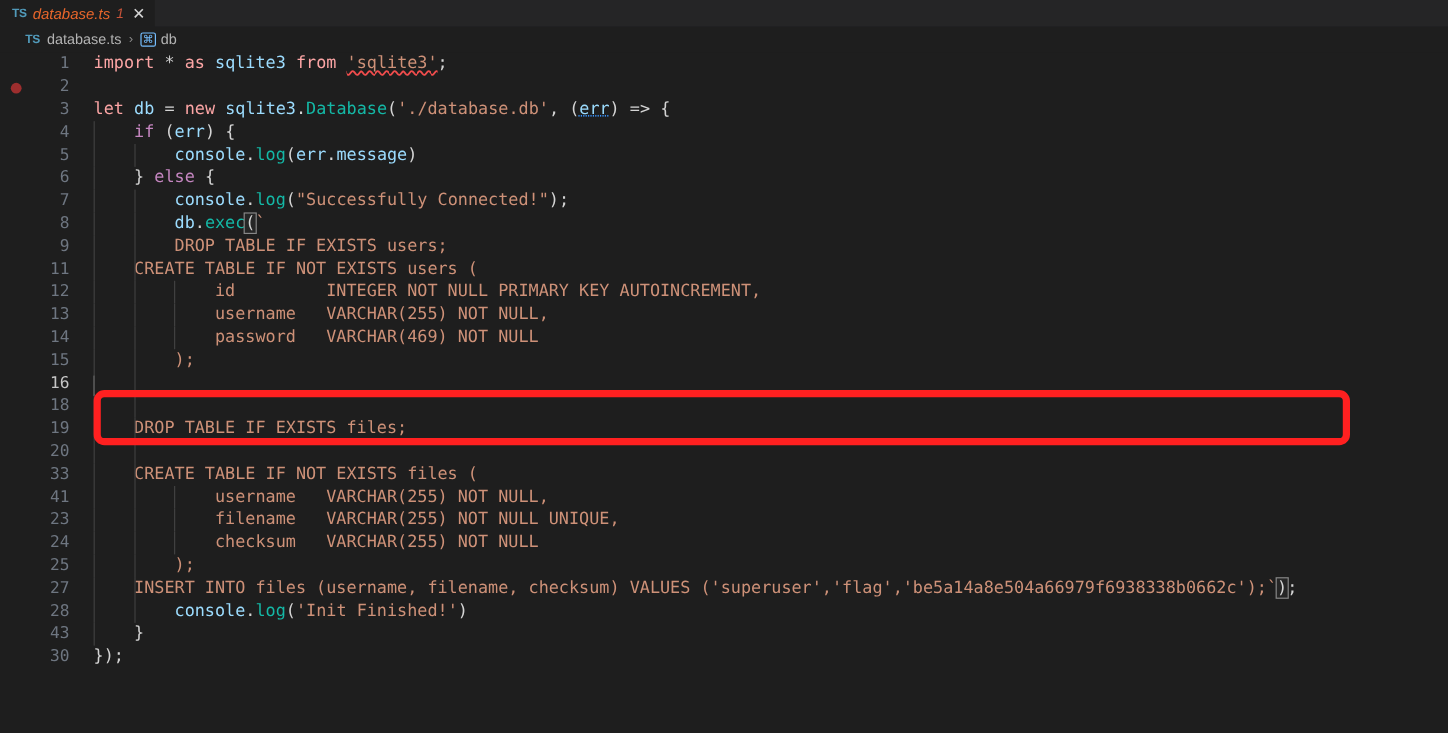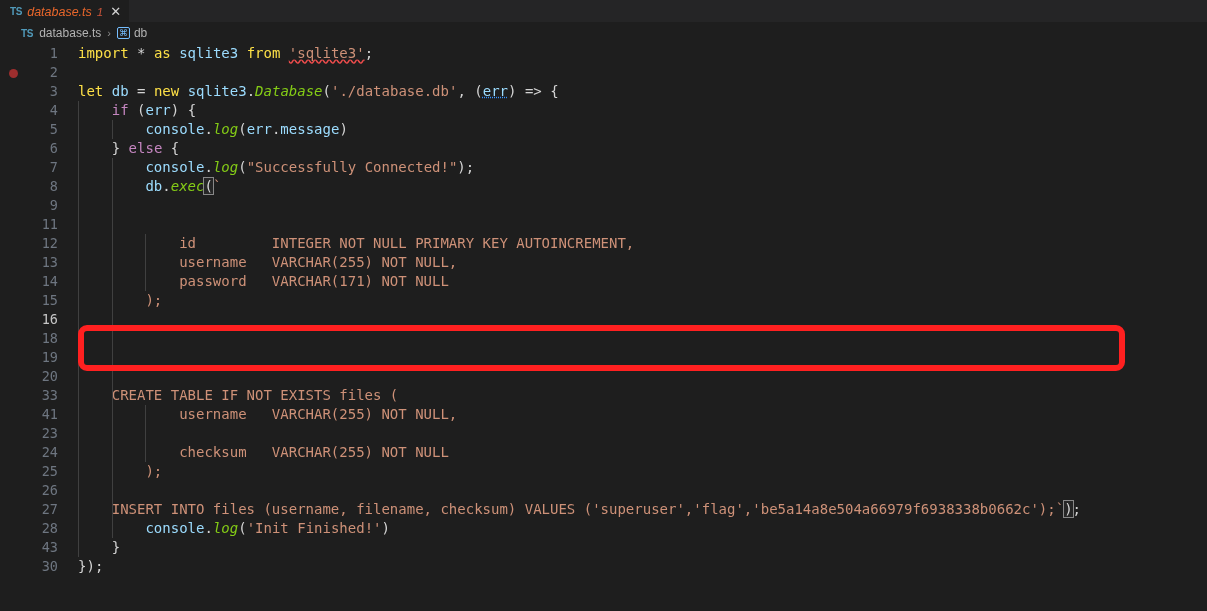--- a/index.html
+++ b/index.html
@@ -160,24 +160,24 @@
   .content::before { content: none; }
   .ig {
     position: absolute;
     top: 0;
     width: 1px;
     height: 19px;
     background: #404040;
   }
 
   
-  .k   { color: #fde047; margin-top: 11px; } 
+  .k   { color: #fca5a5; margin-top: 11px; } 
   .kp  { color: #c586c0; } 
   .id  { color: #9cdcfe; } 
-  .fn  { color: #84cc16; font-style: italic; } 
+  .fn  { color: #14b8a6; } 
   .str { color: #ce9178; } 
   .op  { color: #d4d4d4; }
 
   .squiggle {
     text-decoration: underline wavy #f14c4c;
     text-decoration-skip-ink: none;
   }
   .squiggle-dot {
     text-decoration: underline dotted #3794ff;
     text-decoration-skip-ink: none;
@@ -230,36 +230,35 @@
 <div class="editor">
   <div class="code-area" id="code-area">
       <div class="line"><div class="glyph"></div><div class="lineno">1</div><div class="gutter-gap"></div><div class="content"><span class="k">import</span> <span class="op">*</span> <span class="k">as</span> <span class="id">sqlite3</span> <span class="k">from</span> <span class="str squiggle">'sqlite3'</span><span class="op">;</span></div></div>
       <div class="line"><div class="glyph"><div class="bp-dot"></div></div><div class="lineno">2</div><div class="gutter-gap"></div><div class="content"></div></div>
       <div class="line"><div class="glyph"></div><div class="lineno">3</div><div class="gutter-gap"></div><div class="content"><span class="k">let</span> <span class="id">db</span> <span class="op">=</span> <span class="k">new</span> <span class="id">sqlite3</span><span class="op">.</span><span class="fn">Database</span><span class="op">(</span><span class="str">'./database.db'</span><span class="op">,</span> <span class="op">(</span><span class="id squiggle-dot">err</span><span class="op">)</span> <span class="op">=</span><span class="op">&gt;</span> <span class="op">{</span></div></div>
       <div class="line"><div class="glyph"></div><div class="lineno">4</div><div class="gutter-gap"></div><div class="content">    <span class="kp">if</span> <span class="op">(</span><span class="id">err</span><span class="op">)</span> <span class="op">{</span><div class="ig" style="left: 0px;"></div></div></div>
       <div class="line"><div class="glyph"></div><div class="lineno">5</div><div class="gutter-gap"></div><div class="content">        <span class="id">console</span><span class="op">.</span><span class="fn">log</span><span class="op">(</span><span class="id">err</span><span class="op">.</span><span class="id">message</span><span class="op">)</span><div class="ig" style="left: 0px;"></div><div class="ig" style="left: 33.6px;"></div></div></div>
       <div class="line"><div class="glyph"></div><div class="lineno">6</div><div class="gutter-gap"></div><div class="content">    <span class="op">}</span> <span class="kp">else</span> <span class="op">{</span><div class="ig" style="left: 0px;"></div></div></div>
       <div class="line"><div class="glyph"></div><div class="lineno">7</div><div class="gutter-gap"></div><div class="content">        <span class="id">console</span><span class="op">.</span><span class="fn">log</span><span class="op">(</span><span class="str">"Successfully Connected!"</span><span class="op">)</span><span class="op">;</span><div class="ig" style="left: 0px;"></div><div class="ig" style="left: 33.6px;"></div></div></div>
       <div class="line"><div class="glyph"></div><div class="lineno">8</div><div class="gutter-gap"></div><div class="content">        <span class="id">db</span><span class="op">.</span><span class="fn">exec</span><span class="op bracket-match">(</span><span class="str">`</span><div class="ig" style="left: 0px;"></div><div class="ig" style="left: 33.6px;"></div></div></div>
-      <div class="line"><div class="glyph"></div><div class="lineno">9</div><div class="gutter-gap"></div><div class="content"><div class="ig" style="left: 0px;"></div><div class="ig" style="left: 33.6px;"></div></div></div>
-      <div class="line"><div class="glyph"></div><div class="lineno">11</div><div class="gutter-gap"></div><div class="content"><div class="ig" style="left: 0px;"></div><div class="ig" style="left: 33.6px;"></div></div></div>
+      <div class="line"><div class="glyph"></div><div class="lineno">9</div><div class="gutter-gap"></div><div class="content"><span class="str">        DROP TABLE IF EXISTS users;</span><div class="ig" style="left: 0px;"></div><div class="ig" style="left: 33.6px;"></div></div></div>
+      <div class="line"><div class="glyph"></div><div class="lineno">11</div><div class="gutter-gap"></div><div class="content"><span class="str">    CREATE TABLE IF NOT EXISTS users (</span><div class="ig" style="left: 0px;"></div><div class="ig" style="left: 33.6px;"></div></div></div>
       <div class="line"><div class="glyph"></div><div class="lineno">12</div><div class="gutter-gap"></div><div class="content"><span class="str">            id         INTEGER NOT NULL PRIMARY KEY AUTOINCREMENT,</span><div class="ig" style="left: 0px;"></div><div class="ig" style="left: 33.6px;"></div><div class="ig" style="left: 67.2px;"></div></div></div>
       <div class="line"><div class="glyph"></div><div class="lineno">13</div><div class="gutter-gap"></div><div class="content"><span class="str">            username   VARCHAR(255) NOT NULL,</span><div class="ig" style="left: 0px;"></div><div class="ig" style="left: 33.6px;"></div><div class="ig" style="left: 67.2px;"></div></div></div>
-      <div class="line"><div class="glyph"></div><div class="lineno">14</div><div class="gutter-gap"></div><div class="content"><span class="str">            password   VARCHAR(171) NOT NULL</span><div class="ig" style="left: 0px;"></div><div class="ig" style="left: 33.6px;"></div><div class="ig" style="left: 67.2px;"></div></div></div>
+      <div class="line"><div class="glyph"></div><div class="lineno">14</div><div class="gutter-gap"></div><div class="content"><span class="str">            password   VARCHAR(469) NOT NULL</span><div class="ig" style="left: 0px;"></div><div class="ig" style="left: 33.6px;"></div><div class="ig" style="left: 67.2px;"></div></div></div>
       <div class="line"><div class="glyph"></div><div class="lineno">15</div><div class="gutter-gap"></div><div class="content"><span class="str">        );</span><div class="ig" style="left: 0px;"></div><div class="ig" style="left: 33.6px;"></div></div></div>
       <div class="line active"><div class="glyph"></div><div class="lineno">16</div><div class="gutter-gap"></div><div class="content"><span class="cursor"></span><div class="ig" style="left: 0px;"></div><div class="ig" style="left: 33.6px;"></div></div></div>
       <div class="line"><div class="glyph"></div><div class="lineno">18</div><div class="gutter-gap"></div><div class="content"><div class="ig" style="left: 0px;"></div><div class="ig" style="left: 33.6px;"></div></div></div>
-      <div class="line"><div class="glyph"></div><div class="lineno">19</div><div class="gutter-gap"></div><div class="content"><div class="ig" style="left: 0px;"></div><div class="ig" style="left: 33.6px;"></div></div></div>
+      <div class="line"><div class="glyph"></div><div class="lineno">19</div><div class="gutter-gap"></div><div class="content"><span class="str">    DROP TABLE IF EXISTS files;</span><div class="ig" style="left: 0px;"></div><div class="ig" style="left: 33.6px;"></div></div></div>
       <div class="line"><div class="glyph"></div><div class="lineno">20</div><div class="gutter-gap"></div><div class="content"><div class="ig" style="left: 0px;"></div><div class="ig" style="left: 33.6px;"></div></div></div>
       <div class="line"><div class="glyph"></div><div class="lineno">33</div><div class="gutter-gap"></div><div class="content"><span class="str">    CREATE TABLE IF NOT EXISTS files (</span><div class="ig" style="left: 0px;"></div><div class="ig" style="left: 33.6px;"></div></div></div>
       <div class="line"><div class="glyph"></div><div class="lineno">41</div><div class="gutter-gap"></div><div class="content"><span class="str">            username   VARCHAR(255) NOT NULL,</span><div class="ig" style="left: 0px;"></div><div class="ig" style="left: 33.6px;"></div><div class="ig" style="left: 67.2px;"></div></div></div>
-      <div class="line"><div class="glyph"></div><div class="lineno">23</div><div class="gutter-gap"></div><div class="content"><div class="ig" style="left: 0px;"></div><div class="ig" style="left: 33.6px;"></div><div class="ig" style="left: 67.2px;"></div></div></div>
+      <div class="line"><div class="glyph"></div><div class="lineno">23</div><div class="gutter-gap"></div><div class="content"><span class="str">            filename   VARCHAR(255) NOT NULL UNIQUE,</span><div class="ig" style="left: 0px;"></div><div class="ig" style="left: 33.6px;"></div><div class="ig" style="left: 67.2px;"></div></div></div>
       <div class="line"><div class="glyph"></div><div class="lineno">24</div><div class="gutter-gap"></div><div class="content"><span class="str">            checksum   VARCHAR(255) NOT NULL</span><div class="ig" style="left: 0px;"></div><div class="ig" style="left: 33.6px;"></div><div class="ig" style="left: 67.2px;"></div></div></div>
       <div class="line"><div class="glyph"></div><div class="lineno">25</div><div class="gutter-gap"></div><div class="content"><span class="str">        );</span><div class="ig" style="left: 0px;"></div><div class="ig" style="left: 33.6px;"></div></div></div>
-      <div class="line"><div class="glyph"></div><div class="lineno">26</div><div class="gutter-gap"></div><div class="content"><div class="ig" style="left: 0px;"></div><div class="ig" style="left: 33.6px;"></div></div></div>
       <div class="line"><div class="glyph"></div><div class="lineno">27</div><div class="gutter-gap"></div><div class="content"><span class="str">    INSERT INTO files (username, filename, checksum) VALUES ('superuser','flag','be5a14a8e504a66979f6938338b0662c');`</span><span class="op bracket-match">)</span><span class="op">;</span><div class="ig" style="left: 0px;"></div><div class="ig" style="left: 33.6px;"></div></div></div>
       <div class="line"><div class="glyph"></div><div class="lineno">28</div><div class="gutter-gap"></div><div class="content">        <span class="id">console</span><span class="op">.</span><span class="fn">log</span><span class="op">(</span><span class="str">'Init Finished!'</span><span class="op">)</span><div class="ig" style="left: 0px;"></div><div class="ig" style="left: 33.6px;"></div></div></div>
       <div class="line"><div class="glyph"></div><div class="lineno">43</div><div class="gutter-gap"></div><div class="content">    <span class="op">}</span><div class="ig" style="left: 0px;"></div></div></div>
       <div class="line"><div class="glyph"></div><div class="lineno">30</div><div class="gutter-gap"></div><div class="content"><span class="op">}</span><span class="op">)</span><span class="op">;</span></div></div>
     </div>
 
   <div class="red-box" style="left: 78px; top: 281px; width: 1047px; height: 46px;"></div>
 </div>
 
 </body></html>

